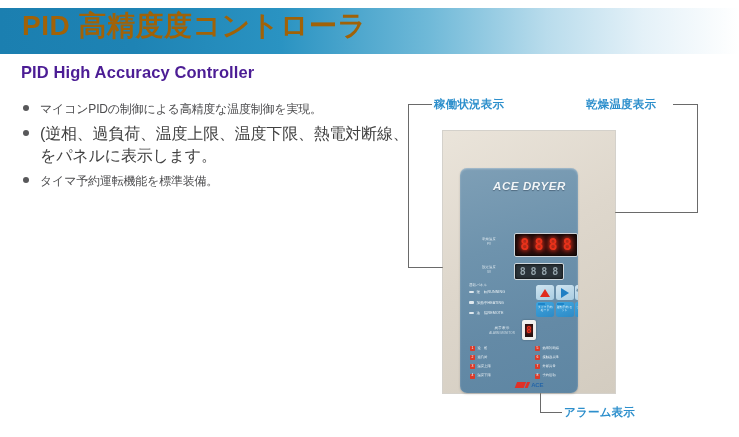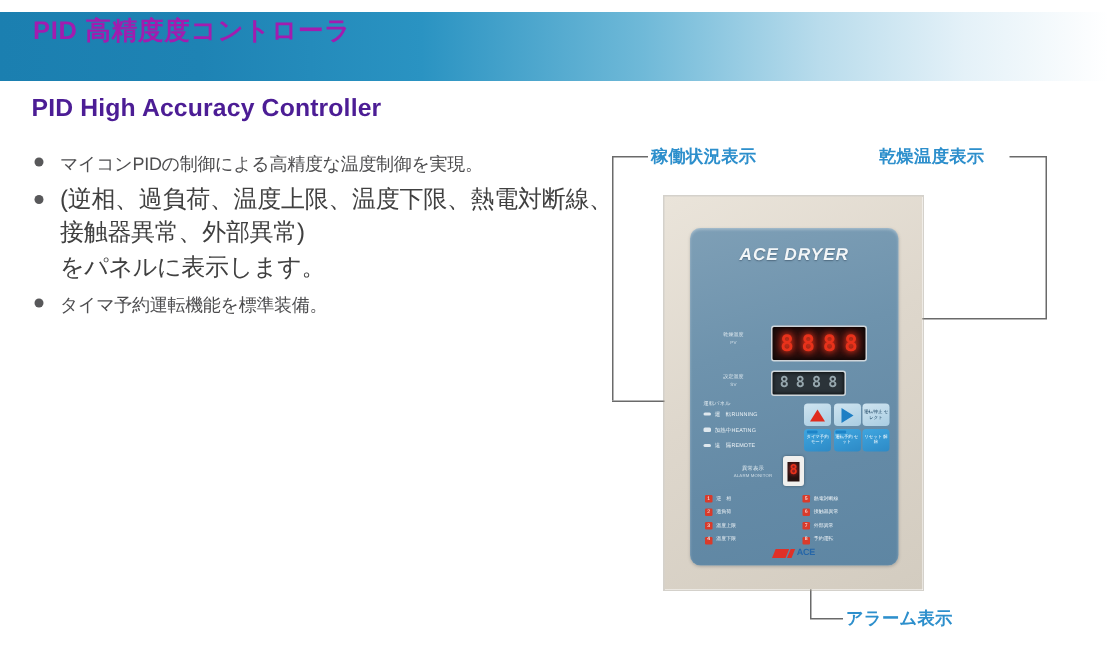--- a/index.html
+++ b/index.html
@@ -28,23 +28,23 @@
         #2a93c2 38%,
         #6fb9d8 58%,
         #b9dcec 74%,
         #e4f1f8 87%,
         #ffffff 100%);
   }
   .header-title {
     position: absolute;
     left: 22px;
     top: 12px;
-    font-size: 17px;
-    font-weight: bold;
-    color: #a21caf;
+    font-size: 28px;
+    font-weight: bold;
+    color: #a16207;
     letter-spacing: 0.5px;
     white-space: nowrap;
     line-height: 1;
   }
 
   
   .subtitle {
     position: absolute;
     left: 21px;
     top: 63px;
@@ -97,22 +97,22 @@
     left: 443px;
     top: 131px;
     width: 172px;
     height: 262px;
     background: linear-gradient(150deg, #eae4da 0%, #ded7cc 45%, #d3ccc0 100%);
     box-shadow: 0 0 0 1px rgba(160,152,140,0.45);
   }
   .panel {
     position: absolute;
     left: 17px;
-    top: 21px;
-    width: 139px;
+    top: 37px;
+    width: 118px;
     height: 225px;
     border-radius: 7px;
     background: linear-gradient(165deg, #7e9fb6 0%, #6e93ad 35%, #648aa6 70%, #5e86a3 100%);
     box-shadow: inset 0 1px 2px rgba(255,255,255,0.35),
                 0 1px 2px rgba(90,90,90,0.3);
     overflow: hidden;
   }
   .brand-logo {
     position: absolute;
     left: 0;
@@ -407,21 +407,20 @@
 <div class="features">
 
   <div class="feature-item">
     <span class="feature-bullet"></span>
     <div class="feature-line">マイコンPIDの制御による高精度な温度制御を実現。</div>
   </div>
 
   <div class="feature-item">
     <span class="feature-bullet"></span>
     <div class="feature-sub">(逆相、過負荷、温度上限、温度下限、熱電対断線、</div>
-    <div class="feature-sub">接触器異常、外部異常)</div>
     <div class="feature-sub">をパネルに表示します。</div>
   </div>
 
   <div class="feature-item">
     <span class="feature-bullet"></span>
     <div class="feature-line">タイマ予約運転機能を標準装備。</div>
   </div>
 
 </div>
 

